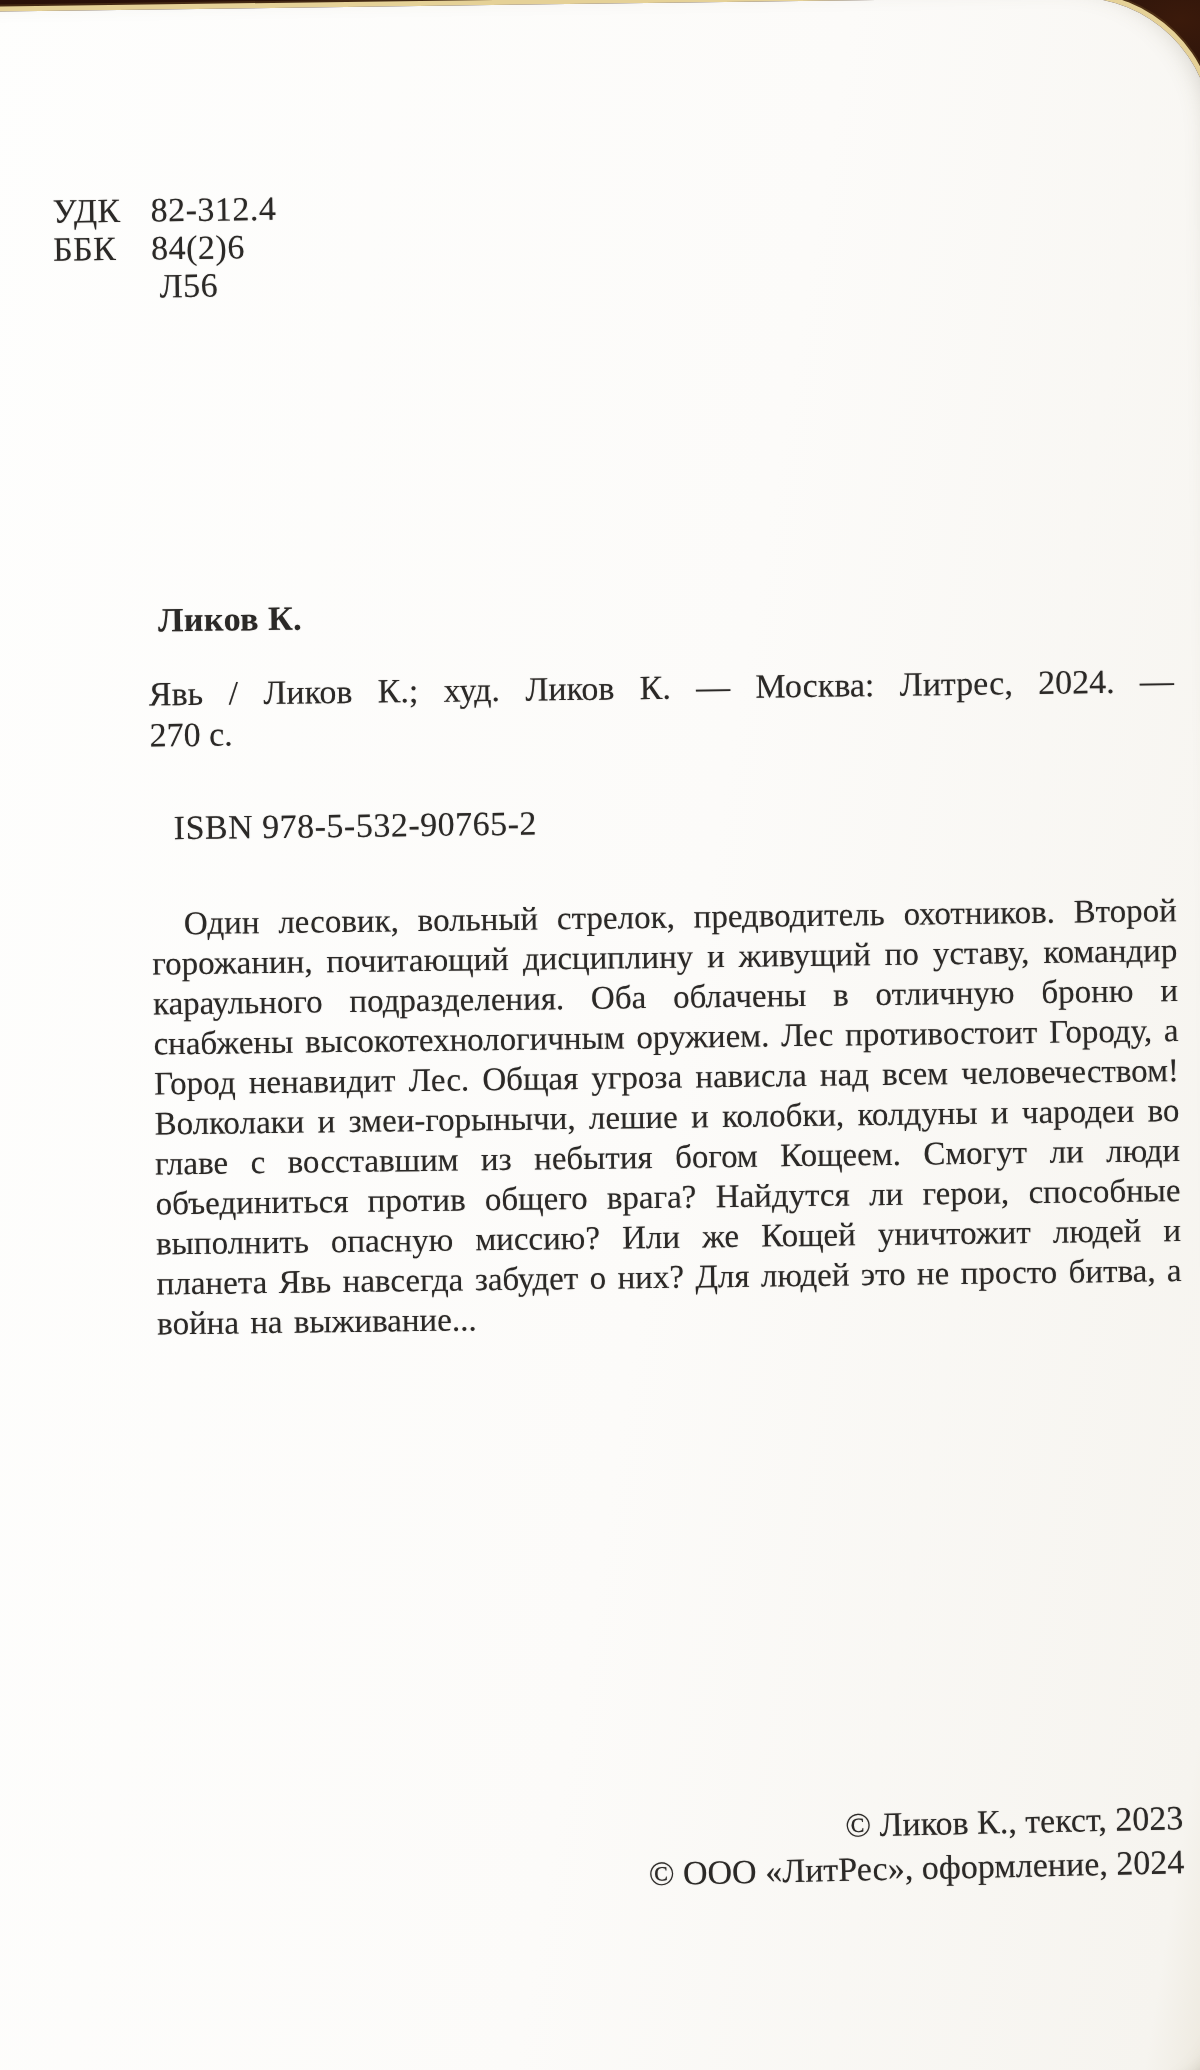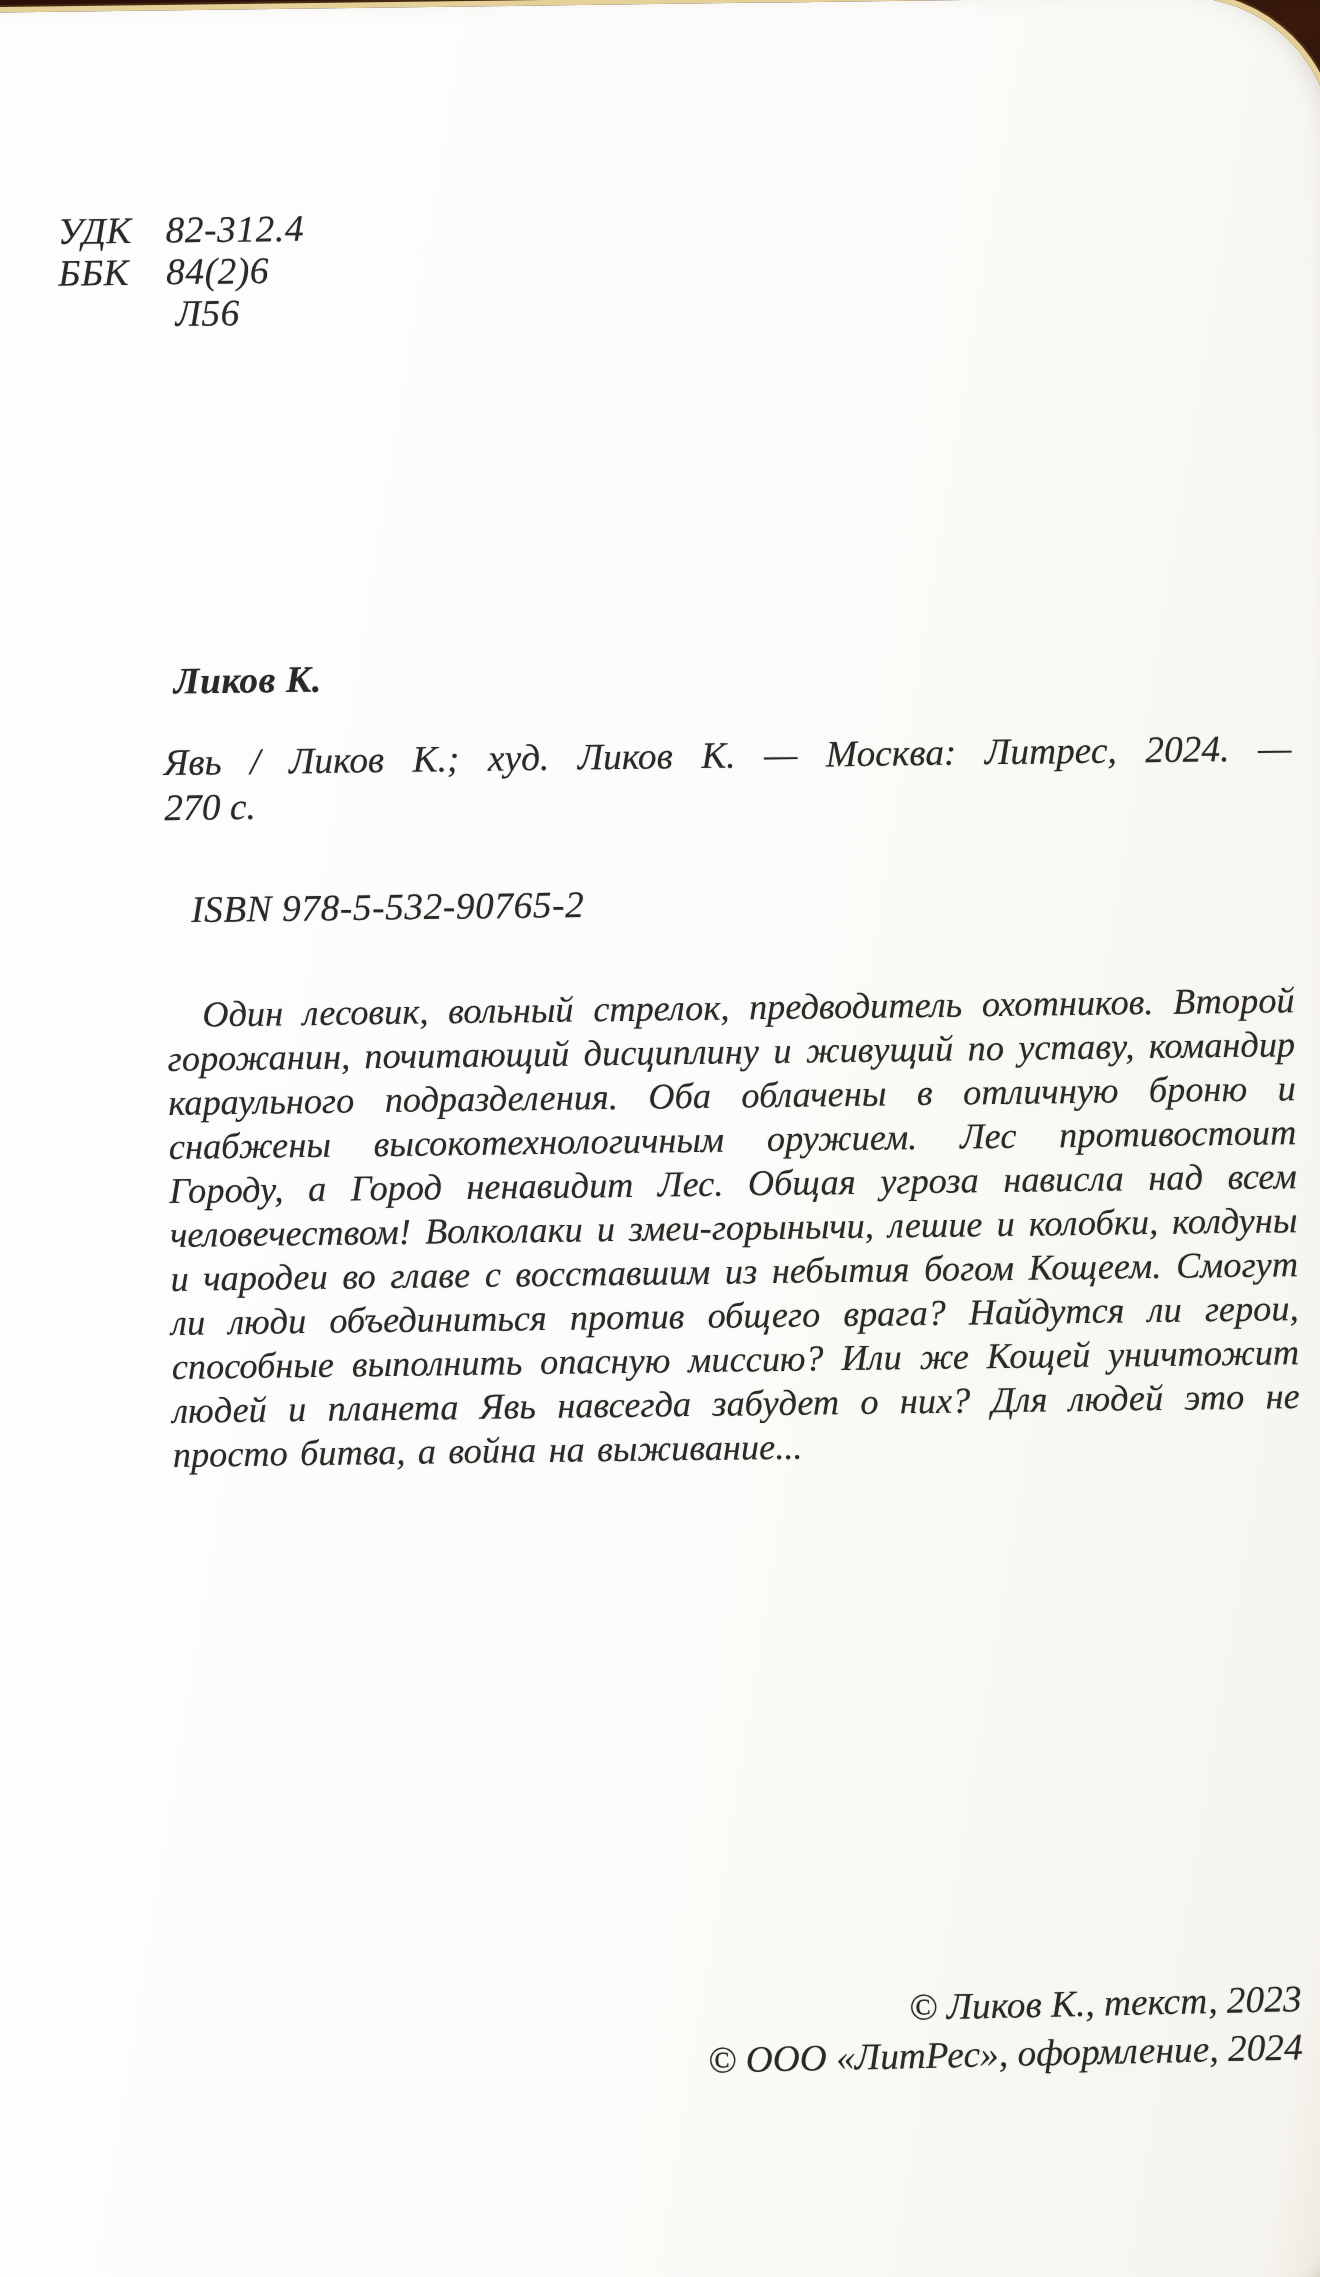--- a/index.html
+++ b/index.html
@@ -13,21 +13,20 @@
 
   
   .photo-bg {
     position: relative;
     width: 1200px;
     height: 2070px;
     background:
       radial-gradient(ellipse 260px 160px at 1180px 20px, #3b1a0b 0%, #24100a 55%, rgba(0,0,0,0) 100%),
       linear-gradient(175deg, #2a1008 0%, #1a0b05 8%, #0e0703 60%, #070504 100%);
     overflow: hidden;
-    font-style: italic;
   }
 
   
   .page {
     position: absolute;
     left: -40px;
     top: 12px;
     width: 1250px;
     height: 2100px;
     background: linear-gradient(100deg, #fefefd 0%, #fcfbf9 55%, #f6f4ef 94%, #eae5d9 99.2%, #ded6c2 100%);

